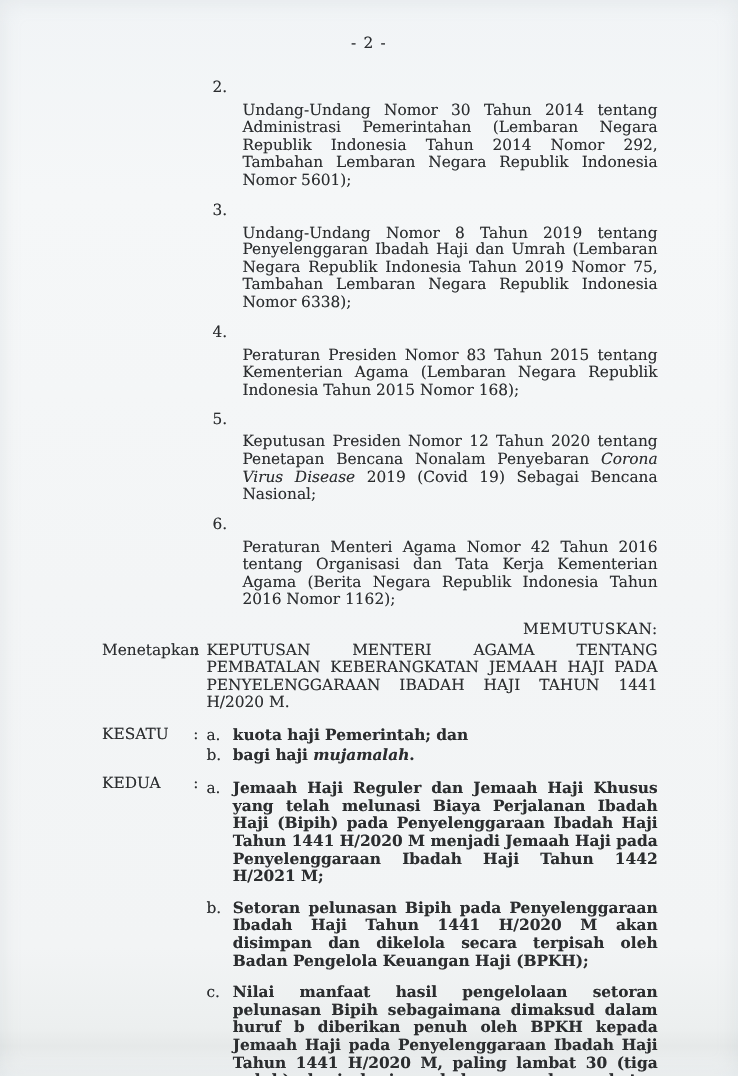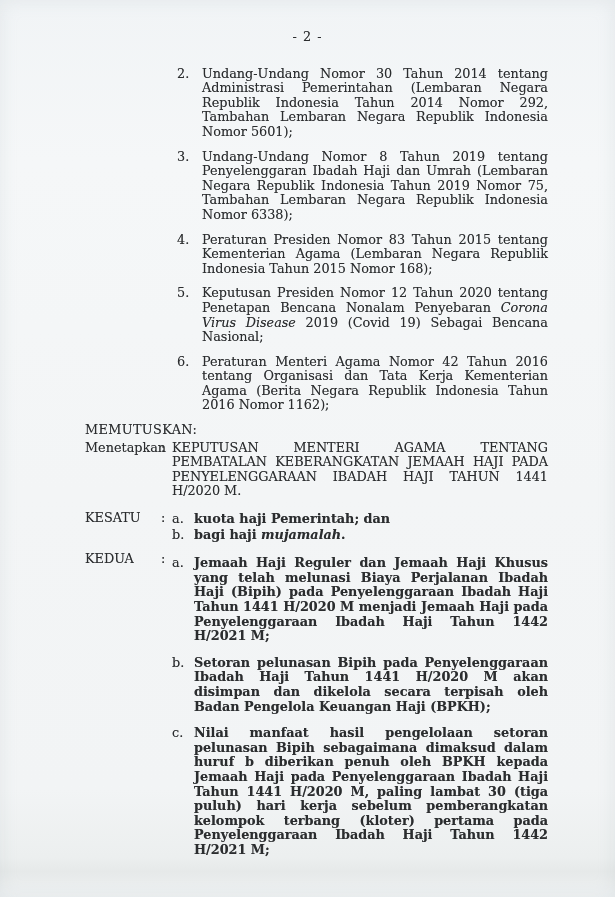--- a/index.html
+++ b/index.html
@@ -34,25 +34,26 @@
     display: flex;
     margin-bottom: 10px;
   }
   .item-number {
     width: 25px;
     flex: none;
   }
   .item-text {
     flex: 1;
     text-align: justify;
+    margin-top: 19px;
   }
   .it { font-style: italic; }
   .m-heading {
     margin: 3px 67px 0 85px;
-    text-align: left;
+    text-align: right;
     letter-spacing: 0.4px;
   }
   .decree {
     display: flex;
     margin-left: 85px;
     margin-right: 67px;
   }
   .decree-label { width: 76px; flex: none; }
   .decree-colon { width: 11px; flex: none; }
   .decree-body  { flex: 1; }

